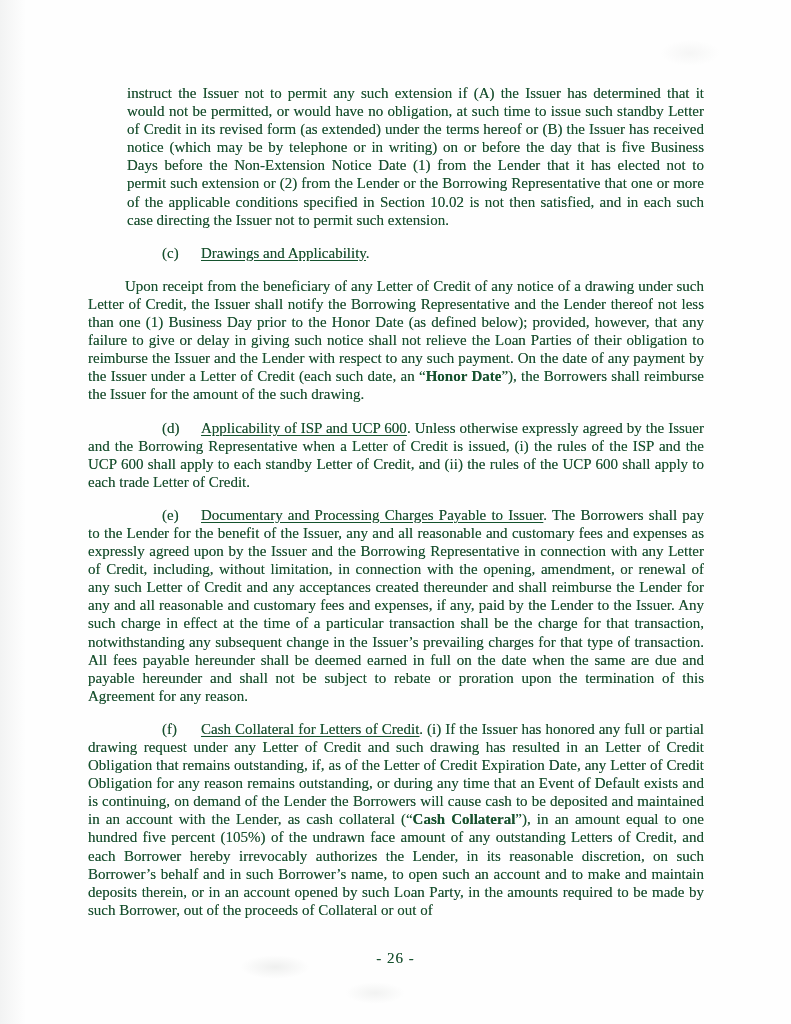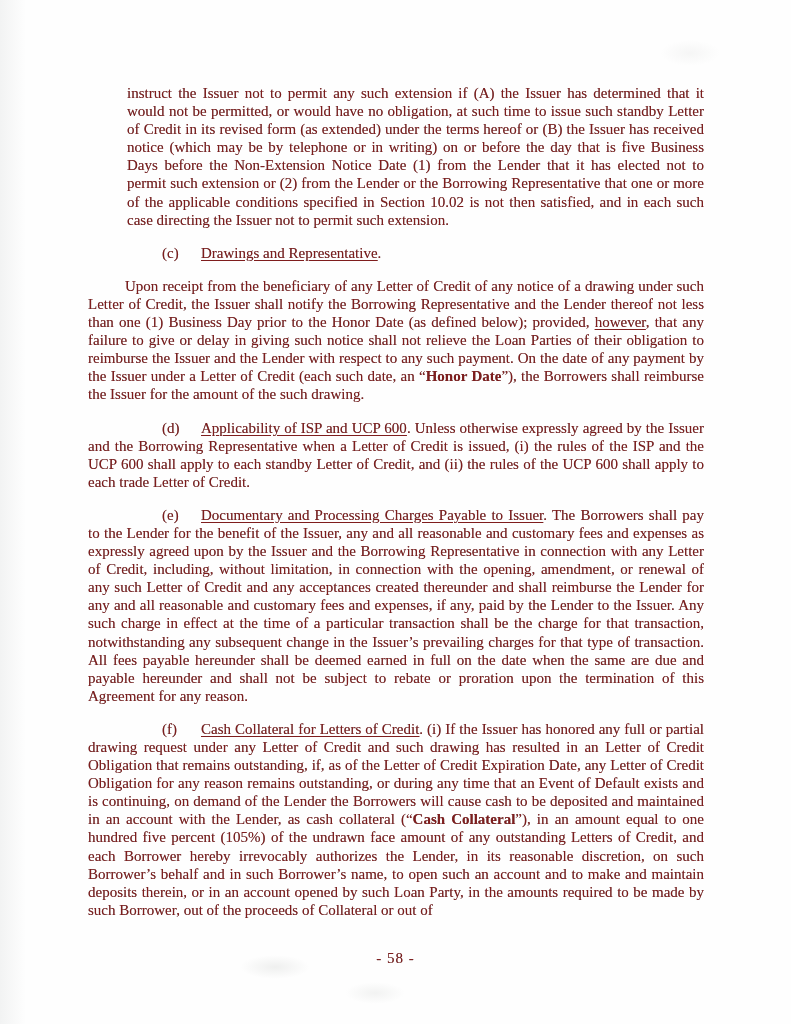--- a/index.html
+++ b/index.html
@@ -5,21 +5,21 @@
   html, body { margin: 0; padding: 0; background: #ffffff; }
   .sheet {
     position: relative;
     width: 791px;
     height: 1024px;
     background: #fefefe;
     overflow: hidden;
     font-family: "Liberation Serif", "DejaVu Serif", serif;
     font-size: 15px;
     line-height: 18.1px;
-    color: #7f1d1d;
+    color: #14532d;
     text-shadow: 0 0 0.5px rgba(20,20,20,0.5);
   }
   
   .scan-edge {
     position: absolute; left: 0; top: 0; bottom: 0; width: 26px;
     background: linear-gradient(to right, #f2f3f3, rgba(255,255,255,0));
     pointer-events: none;
   }
   .smudge { position: absolute; border-radius: 50%; pointer-events: none; }
   .smudge1 { left: 240px; top: 955px; width: 70px; height: 24px;
@@ -40,21 +40,21 @@
   }
   
   p.cont { margin-left: 39px; }
   
   p.section-lead { text-indent: 74px; }
   .sec-label { display: inline-block; width: 39px; text-indent: 0; }
   .sec-heading { text-decoration: underline; text-underline-offset: 2px; }
   
   p.body-ind { text-indent: 37px; }
 
-  .u  { text-decoration: underline; text-underline-offset: 2px; }
+  .u  { text-underline-offset: 2px; }
   .bi { font-weight: bold; }
 
   .page-number {
     position: absolute;
     left: 0; right: 0;
     top: 949px;
     text-align: center;
     letter-spacing: 1px;
   }
 </style>
@@ -64,26 +64,26 @@
 <div class="sheet">
   <div class="scan-edge"></div>
   <div class="smudge smudge1"></div>
   <div class="smudge smudge2"></div>
   <div class="smudge smudge3"></div>
 
   <div class="textblock">
 
     <p class="para cont"><span>instruct the Issuer not to permit any such extension if (A) the Issuer has determined that it would not be permitted, or would have no obligation, at such time to issue such standby Letter of Credit in its revised form (as extended) under the terms hereof or (B) the Issuer has received notice (which may be by telephone or in writing) on or before the day that is five Business Days before the Non-Extension Notice Date (1) from the Lender that it has elected not to permit such extension or (2) from the Lender or the Borrowing Representative that one or more of the applicable conditions specified in Section 10.02 is not then satisfied, and in each such case directing the Issuer not to permit such extension.</span></p>
 
-    <p class="para section-lead"><span class="sec-label">(c)</span><span class="sec-heading">Drawings and Representative</span><span>.</span></p>
+    <p class="para section-lead"><span class="sec-label">(c)</span><span class="sec-heading">Drawings and Applicability</span><span>.</span></p>
 
     <p class="para body-ind"><span>Upon receipt from the beneficiary of any Letter of Credit of any notice of a drawing under such Letter of Credit, the Issuer shall notify the Borrowing Representative and the Lender thereof not less than one (1) Business Day prior to the Honor Date (as defined below); provided, </span><span class="u">however</span><span>, that any failure to give or delay in giving such notice shall not relieve the Loan Parties of their obligation to reimburse the Issuer and the Lender with respect to any such payment. On the date of any payment by the Issuer under a Letter of Credit (each such date, an “</span><span class="bi">Honor Date</span><span>”), the Borrowers shall reimburse the Issuer for the amount of the such drawing.</span></p>
 
     <p class="para section-lead"><span class="sec-label">(d)</span><span class="sec-heading">Applicability of ISP and UCP 600</span><span><span>. Unless otherwise expressly agreed by the Issuer and the Borrowing Representative when a Letter of Credit is issued, (i) the rules of the ISP and the UCP 600 shall apply to each standby Letter of Credit, and (ii) the rules of the UCP 600 shall apply to each trade Letter of Credit.</span></span></p>
 
     <p class="para section-lead"><span class="sec-label">(e)</span><span class="sec-heading">Documentary and Processing Charges Payable to Issuer</span><span><span>. The Borrowers shall pay to the Lender for the benefit of the Issuer, any and all reasonable and customary fees and expenses as expressly agreed upon by the Issuer and the Borrowing Representative in connection with any Letter of Credit, including, without limitation, in connection with the opening, amendment, or renewal of any such Letter of Credit and any acceptances created thereunder and shall reimburse the Lender for any and all reasonable and customary fees and expenses, if any, paid by the Lender to the Issuer. Any such charge in effect at the time of a particular transaction shall be the charge for that transaction, notwithstanding any subsequent change in the Issuer’s prevailing charges for that type of transaction. All fees payable hereunder shall be deemed earned in full on the date when the same are due and payable hereunder and shall not be subject to rebate or proration upon the termination of this Agreement for any reason.</span></span></p>
 
     <p class="para section-lead"><span class="sec-label">(f)</span><span class="sec-heading">Cash Collateral for Letters of Credit</span><span><span>. (i) If the Issuer has honored any full or partial drawing request under any Letter of Credit and such drawing has resulted in an Letter of Credit Obligation that remains outstanding, if, as of the Letter of Credit Expiration Date, any Letter of Credit Obligation for any reason remains outstanding, or during any time that an Event of Default exists and is continuing, on demand of the Lender the Borrowers will cause cash to be deposited and maintained in an account with the Lender, as cash collateral (“</span><span class="bi">Cash Collateral</span><span>”), in an amount equal to one hundred five percent (105%) of the undrawn face amount of any outstanding Letters of Credit, and each Borrower hereby irrevocably authorizes the Lender, in its reasonable discretion, on such Borrower’s behalf and in such Borrower’s name, to open such an account and to make and maintain deposits therein, or in an account opened by such Loan Party, in the amounts required to be made by such Borrower, out of the proceeds of Collateral or out of</span></span></p>
 
   </div>
 
-  <div class="page-number">- 58 -</div>
+  <div class="page-number">- 26 -</div>
 </div>
 
 </body></html>

